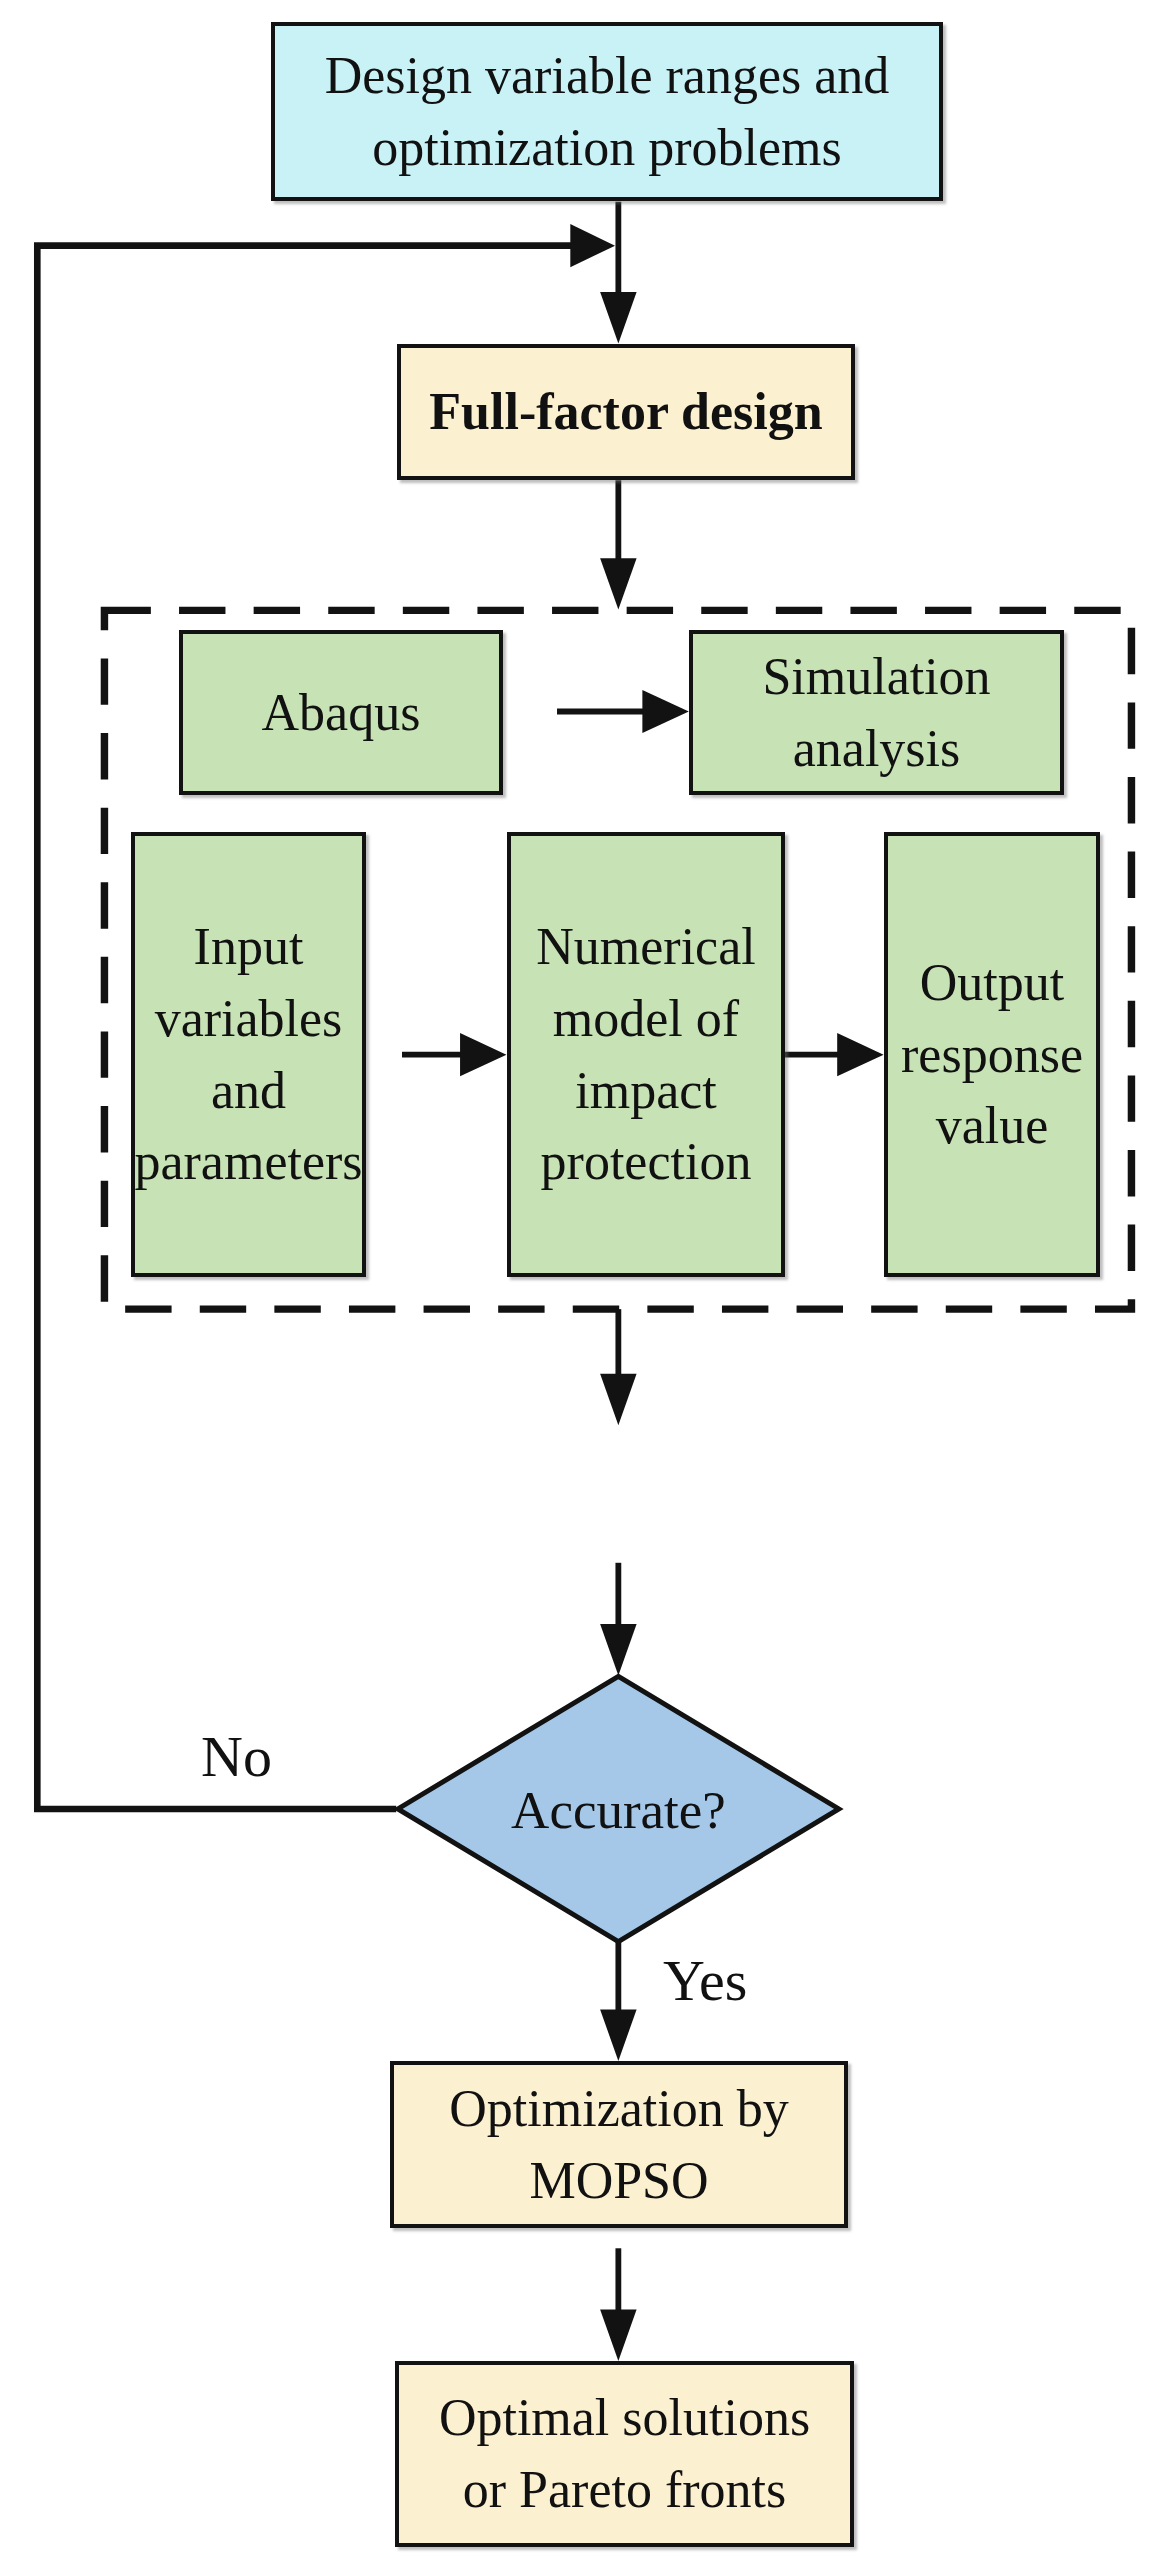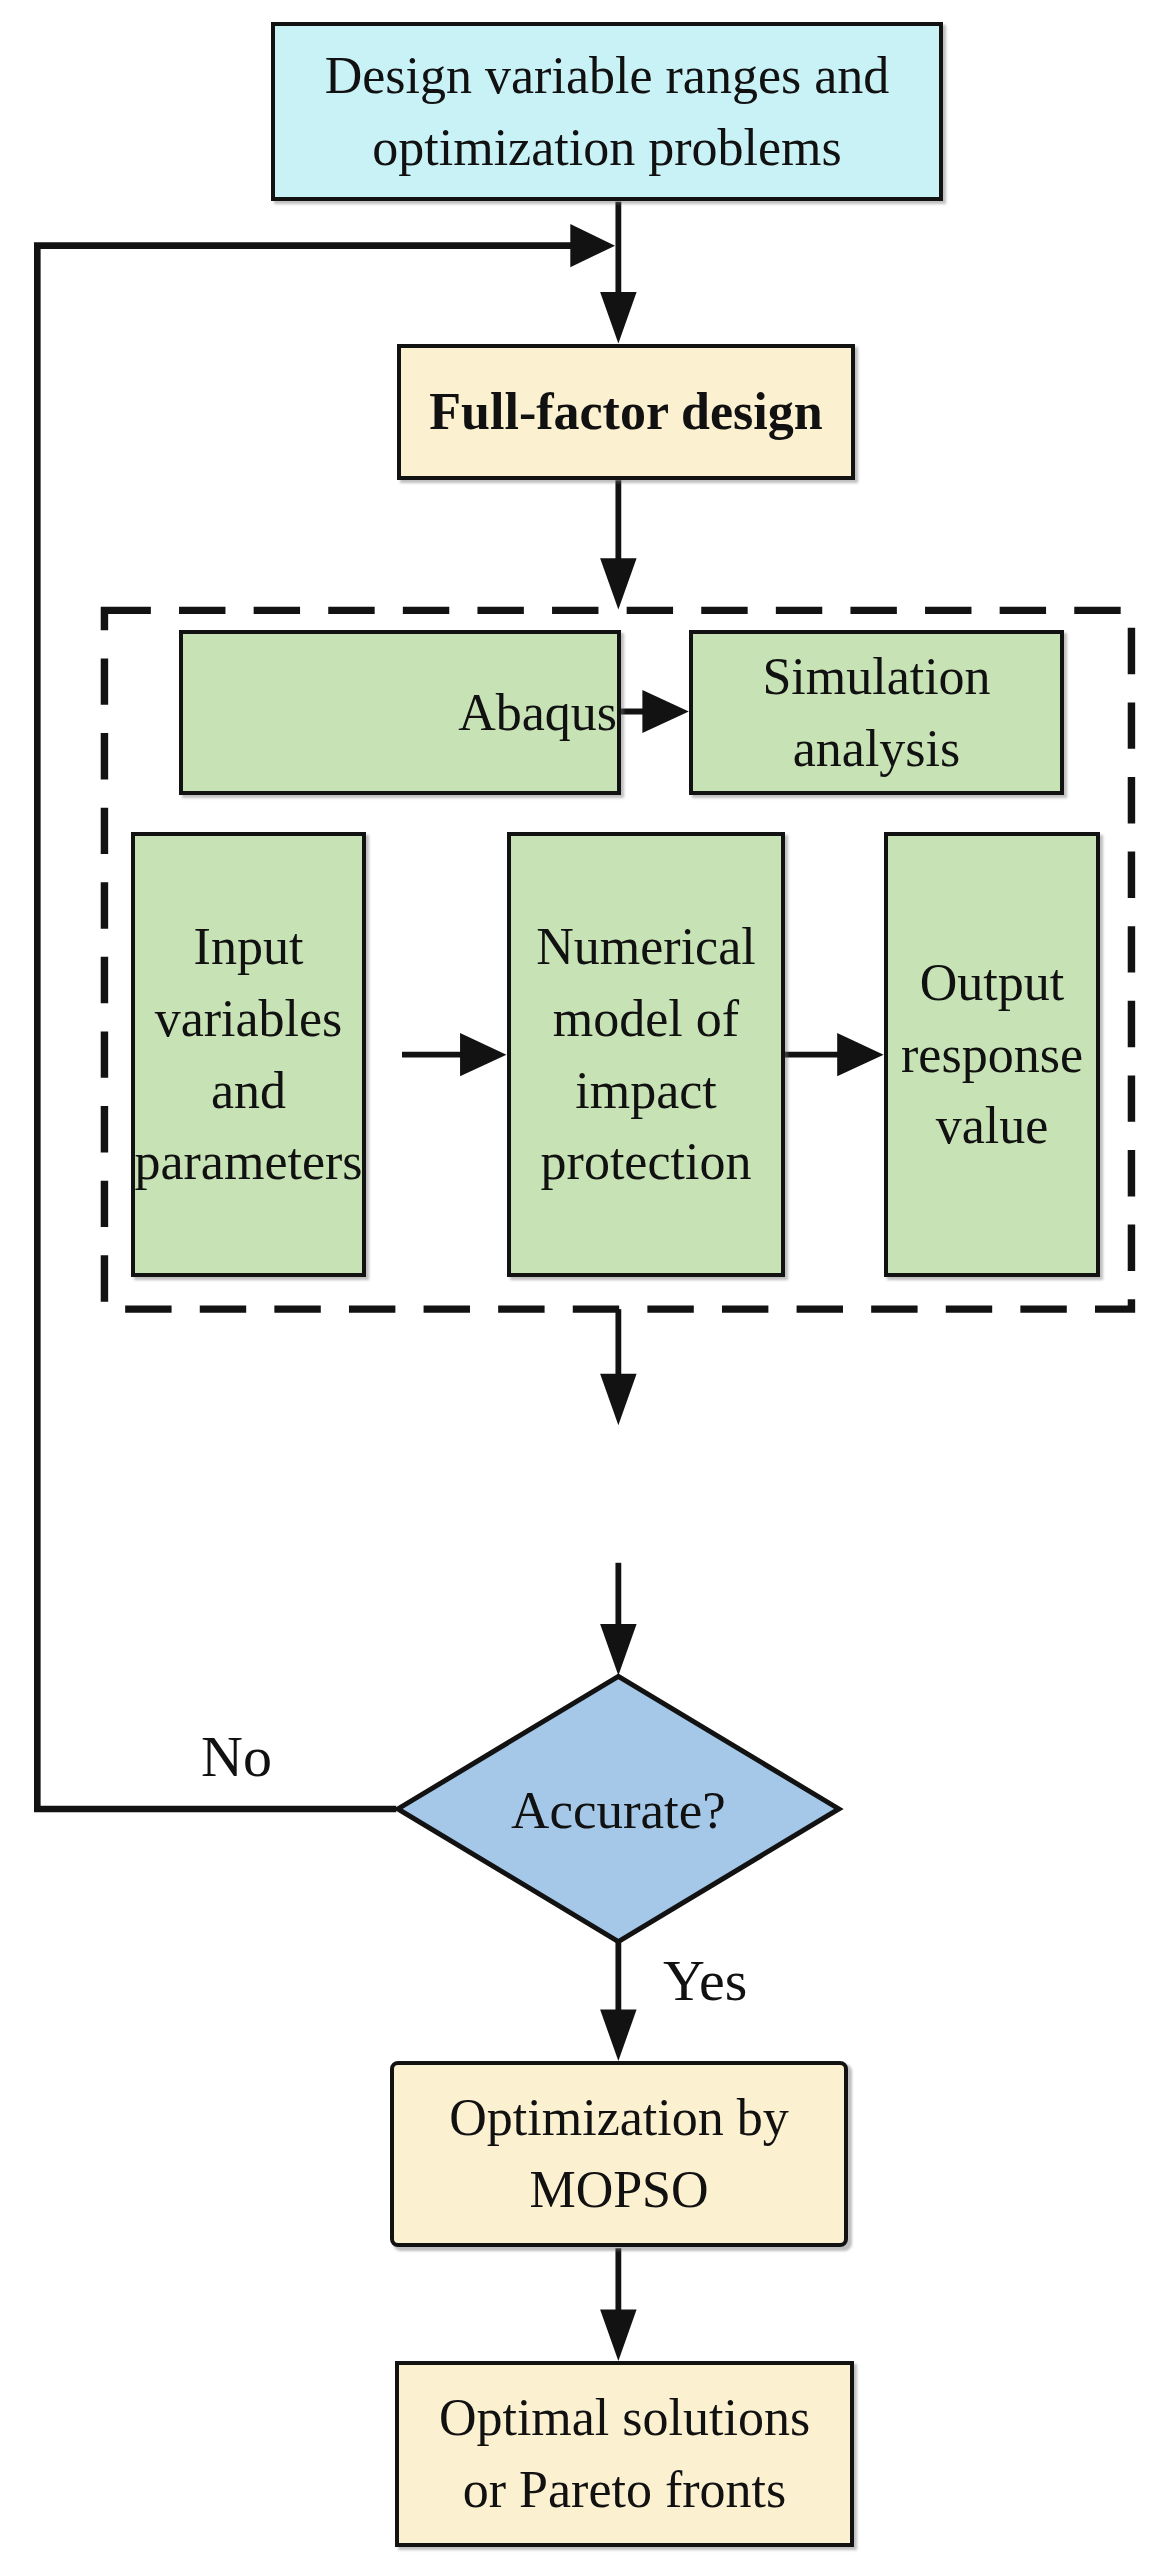--- a/index.html
+++ b/index.html
@@ -140,21 +140,21 @@
 
   <div class="node start" style="left:271px; top:22.4px; width:672px; height:179px;">
     <span>Design variable ranges and
 optimization problems</span>
   </div>
 
   <div class="node process" style="left:397px; top:344px; width:458px; height:136px;font-weight:bold;">
     <span>Full-factor design</span>
   </div>
 
-  <div class="node module" style="left:179px; top:630px; width:442px; height:165px;justify-content:flex-end;">
+  <div class="node module" style="left:179px; top:630px; width:324px; height:165px;">
     <span>Abaqus</span>
   </div>
 
   <div class="node module" style="left:689px; top:630px; width:375px; height:165px;">
     <span>Simulation
 analysis</span>
   </div>
 
   <div class="node module" style="left:131px; top:832px; width:235px; height:445px;">
     <span>Input
@@ -172,21 +172,21 @@
 
   <div class="node module" style="left:884px; top:832px; width:216px; height:445px;">
     <span>Output
 response
 value</span>
   </div>
 
 
   <div class="decision-label" style="left:398px; top:1768px; width:441px; height:83px;">Accurate?</div>
 
-  <div class="node process" style="left:390px; top:2061px; width:458px; height:186px;border-radius:8px;">
+  <div class="node process" style="left:390px; top:2061px; width:458px; height:167px;">
     <span>Optimization by
 MOPSO</span>
   </div>
 
   <div class="node process" style="left:395px; top:2361px; width:459px; height:186px;">
     <span>Optimal solutions
 or Pareto fronts</span>
   </div>
 
   <div class="edge-label" style="left:201px; top:1723px;">No</div>

